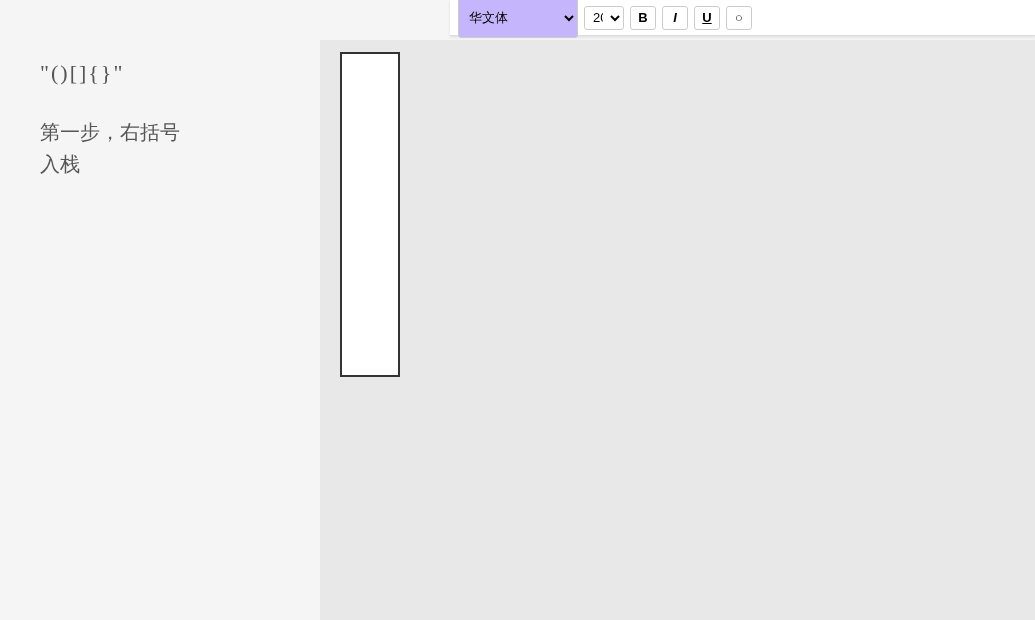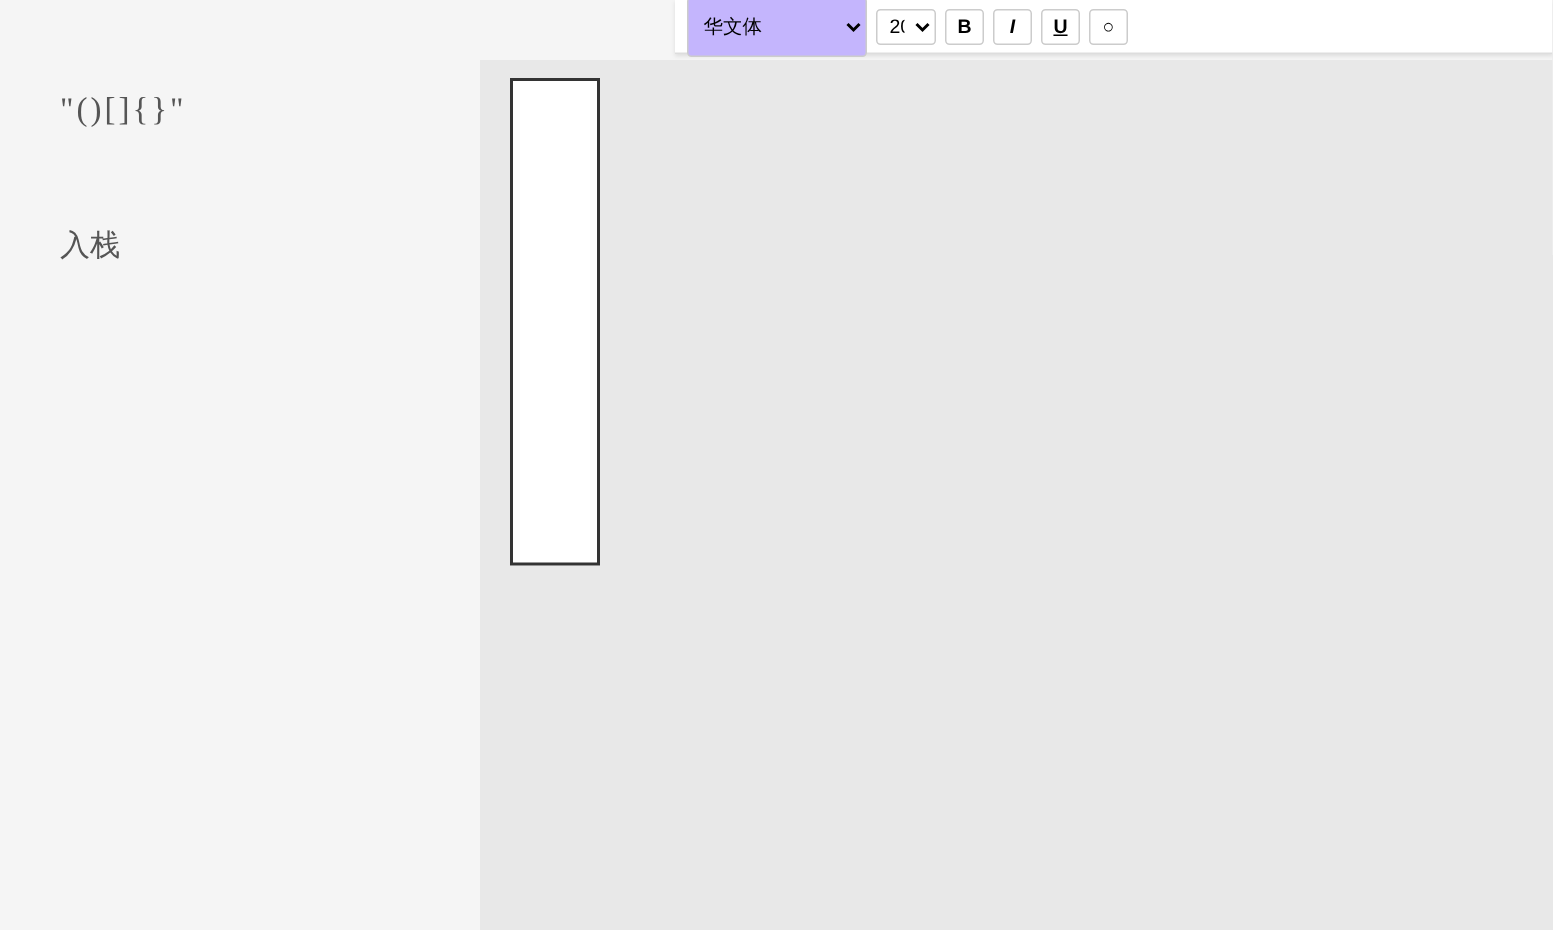--- a/index.html
+++ b/index.html
@@ -130,20 +130,20 @@
   </select>
   <button class="toolbar-btn bold">B</button>
   <button class="toolbar-btn italic">I</button>
   <button class="toolbar-btn underline">U</button>
   <button class="toolbar-btn">○</button>
 </div>
 
 <div class="left-panel">
   <div class="symbols-text">"()[]{}"</div>
   <div class="description-text">
-    <br>
+    <span>第一步，右括号</span><br>
     <span>入栈</span>
   </div>
 </div>
 
 <div class="canvas-area">
   <div class="document-page"></div>
 </div>
 
 </body></html>

